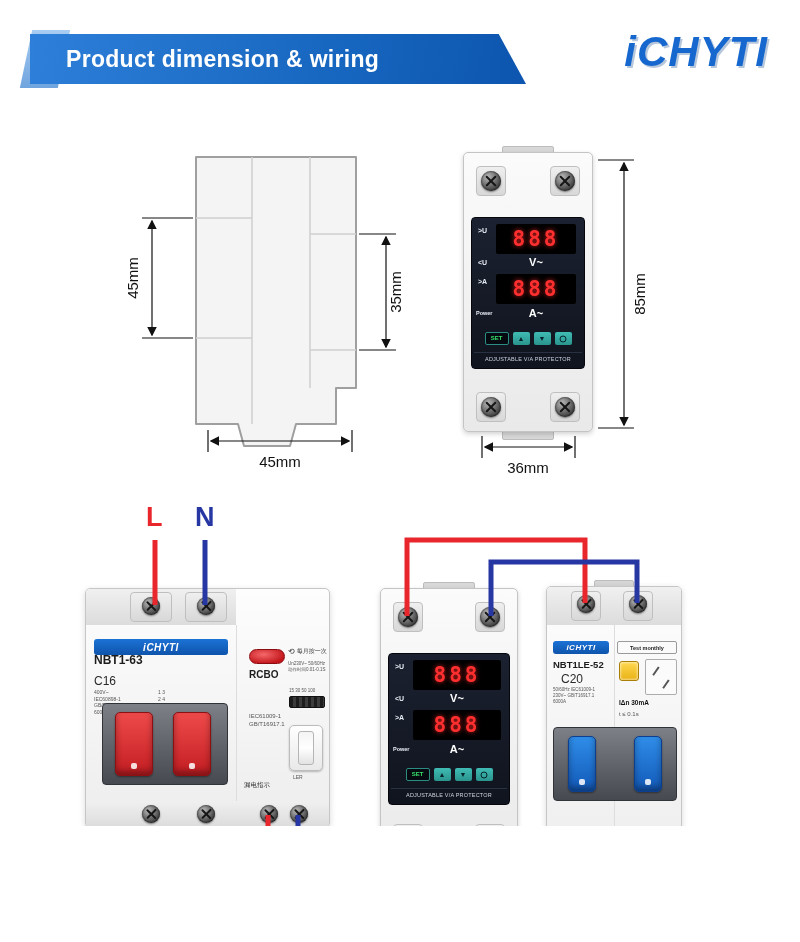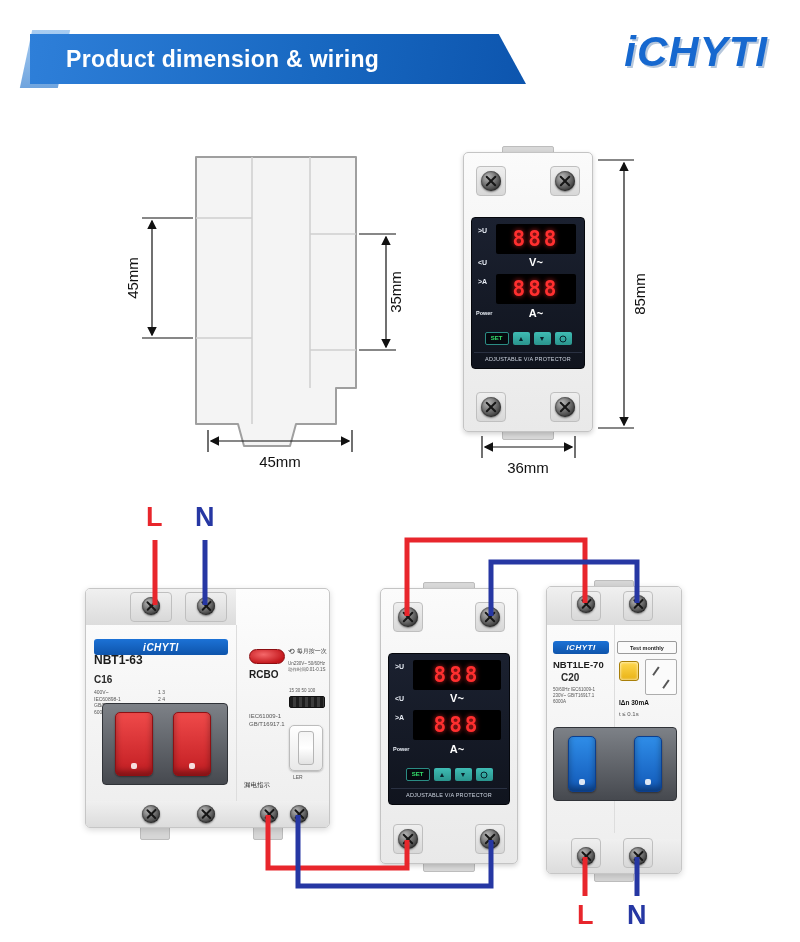--- a/index.html
+++ b/index.html
@@ -1,39 +1,39 @@
 <!DOCTYPE html>
 <html><head>
 <meta charset="utf-8">
 <style>
   *{margin:0;padding:0;box-sizing:border-box}
   html,body{background:#fff}
   body{font-family:"Liberation Sans",sans-serif}
-  #page{position:relative;width:800px;height:942px;background:#fff;overflow:hidden}
+  #page{position:relative;width:800px;height:826px;background:#fff;overflow:hidden}
   .abs{position:absolute}
 
   
   .banner-accent{left:26px;top:30px;width:38px;height:58px;background:linear-gradient(#a9cdf2,#6fa4de);transform:skewX(-12deg)}
   .banner{left:30px;top:34px;width:496px;height:50px;background:linear-gradient(100deg,#2e7fd9 0%,#1767c0 60%,#0d55ae 100%);clip-path:polygon(0 0,94.5% 0,100% 100%,0 100%);display:flex;align-items:center;padding-left:36px}
   .banner-title{color:#fff;font-size:23px;font-weight:bold;letter-spacing:.3px}
   .logo{right:32px;top:28px;font-size:42px;font-weight:bold;font-style:italic;color:#1668cf;letter-spacing:1px;text-shadow:2px 2px 0 rgba(13,70,140,.3)}
 
   
   .screw{position:absolute;border-radius:50%;background:radial-gradient(circle at 35% 30%,#b8b8b8,#6e6e6e 45%,#262626 88%);box-shadow:0 1px 2px rgba(0,0,0,.5),inset 0 0 2px #000}
   .screw::before,.screw::after{content:"";position:absolute;left:15%;right:15%;top:46%;height:9%;background:#161616;border-radius:1px}
   .screw::before{transform:rotate(45deg)}
   .screw::after{transform:rotate(-45deg)}
   .boss{position:absolute;background:linear-gradient(#efefef,#d8d8d8);border:1px solid #bfbfbf;border-radius:4px}
   .dintab{position:absolute;background:#d6d6d6;border:1px solid #bdbdbd;border-radius:2px}
   .dbody{position:absolute;inset:0;background:linear-gradient(180deg,#fdfdfd,#ededed);border:1px solid #c6c6c6;border-radius:5px;box-shadow:0 2px 6px rgba(0,0,0,.15);overflow:hidden}
   .dstrip{position:absolute;left:0;right:0;background:linear-gradient(#f0f0f0,#dcdcdc)}
   .vline{position:absolute;width:1px;background:#ddd}
   .logo-bar{position:absolute;background:linear-gradient(180deg,#1c72d6,#0e54ab);border-radius:3px;color:#fff;font-style:italic;font-weight:bold;font-size:10px;letter-spacing:.5px;display:flex;align-items:center;justify-content:center}
   .model{position:absolute;font-weight:bold;font-size:12px;color:#1c1c1c}
-  .rating{position:absolute;font-size:10px;font-weight:bold;color:#2a2a2a}
+  .rating{position:absolute;font-size:12px;font-weight:normal;color:#2a2a2a}
   .tspecs{position:absolute;font-size:5px;color:#555;line-height:1.3}
   .recess{position:absolute;background:linear-gradient(#7d8187,#46494f);border:1px solid #303338;border-radius:4px}
   .paddle{position:absolute;top:8px;bottom:8px;border-radius:5px;box-shadow:inset 0 -4px 6px rgba(0,0,0,.35),0 1px 2px rgba(0,0,0,.4)}
   .paddle::after{content:"";position:absolute;left:50%;bottom:6px;width:6px;height:6px;margin-left:-3px;background:#fff;border-radius:2px;opacity:.85}
   .paddle.red{width:38px;background:linear-gradient(180deg,#ef4a4a,#c21d22);border:1px solid #8f1013}
   .paddle.blue{width:28px;background:linear-gradient(180deg,#2f8de8,#1259b8);border:1px solid #0c3f8f}
   .testbtn{position:absolute;background:radial-gradient(ellipse at 40% 35%,#f5686a,#c2161b 75%);border:1px solid #8c0d11;border-radius:8px}
   .monthly{position:absolute;font-size:6px;color:#333;display:flex;gap:2px;align-items:center;white-space:nowrap}
   .micon{font-size:8px;line-height:1}
   .slider{position:absolute;background:repeating-linear-gradient(90deg,#1d1d1d 0 3px,#3c3c3c 3px 6px);border:1px solid #111;border-radius:2px}
@@ -264,21 +264,21 @@
       <div class="boss" style="left:24px;top:4px;width:30px;height:30px"></div>
       <div class="boss" style="left:76px;top:4px;width:30px;height:30px"></div>
       <div class="screw" style="left:30px;top:8px;width:18px;height:18px"></div>
       <div class="screw" style="left:82px;top:8px;width:18px;height:18px"></div>
       <div class="vline" style="left:67px;top:38px;bottom:40px"></div>
 
       <div class="logo-bar" style="left:6px;top:54px;width:56px;height:13px;font-size:8px">
         <span>iCHYTI</span>
       </div>
       <div class="testlabel" style="left:70px;top:54px;width:60px;height:13px">Test monthly</div>
-      <div class="model" style="left:6px;top:72px;font-size:9.5px">NBT1LE-70</div>
+      <div class="model" style="left:6px;top:72px;font-size:9.5px">NBT1LE-52</div>
       <div class="rating" style="left:14px;top:85px">C20</div>
       <div class="ybtn" style="left:72px;top:74px;width:20px;height:20px"></div>
       <div class="diagbox" style="left:98px;top:72px;width:32px;height:36px">
         <div class="dl"></div>
         <div class="dl"></div>
       </div>
       <div class="tspecs" style="left:6px;top:100px;font-size:4.5px">
         <div>50/60Hz IEC61009-1</div>
         <div>230V~ GB/T16917.1</div>
         <div>6000A</div>

